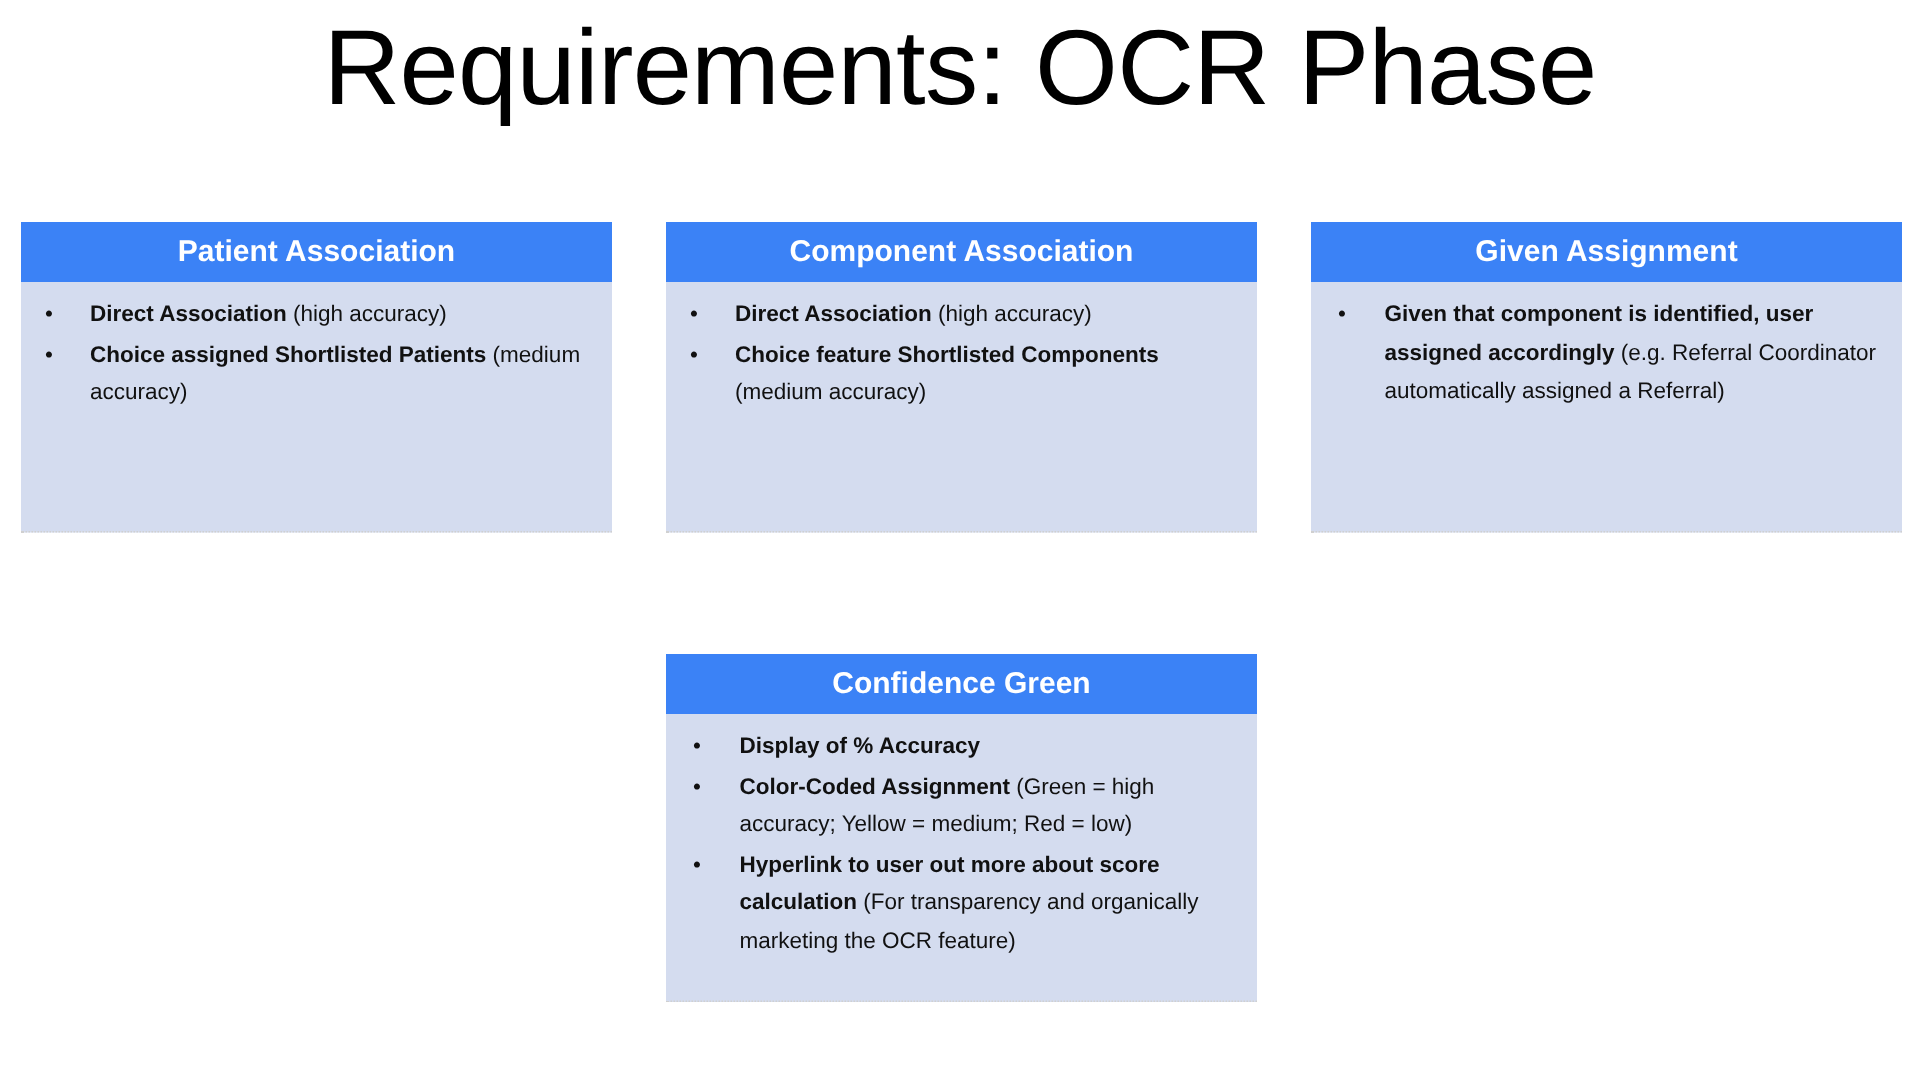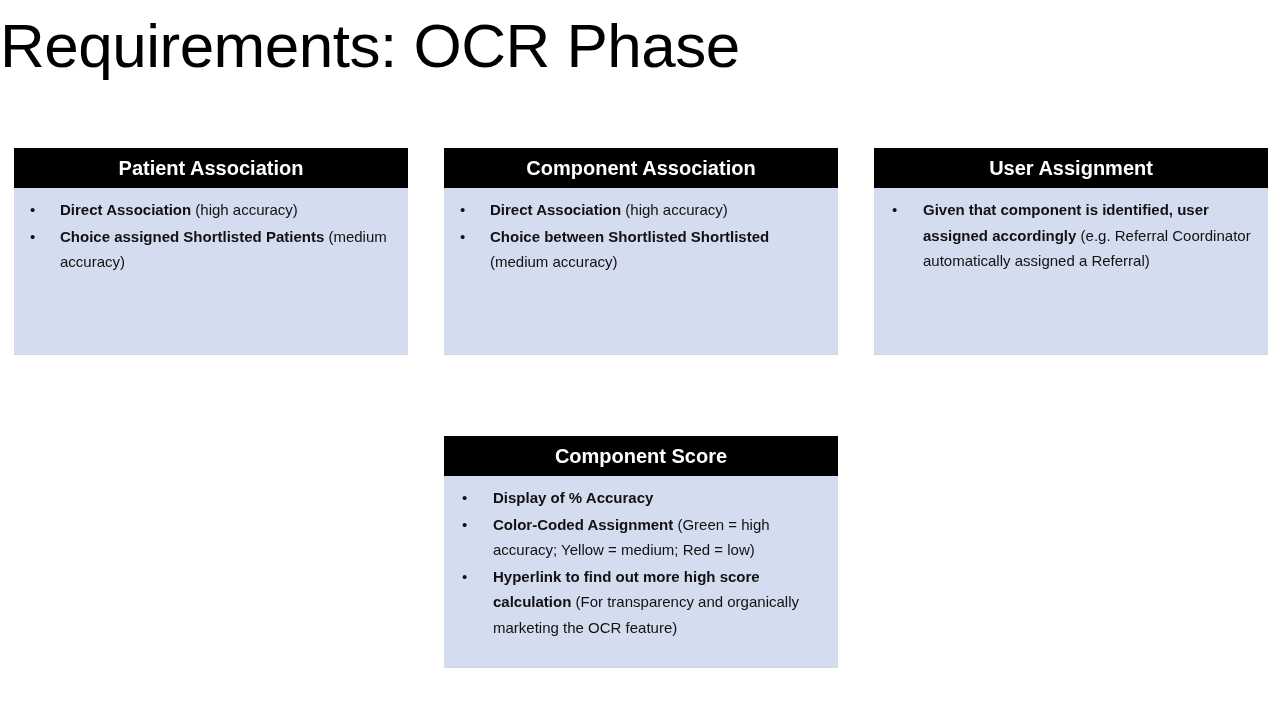--- a/index.html
+++ b/index.html
@@ -14,37 +14,37 @@
     overflow: hidden;
     position: relative;
   }
 
   
   .slide-title {
     position: absolute;
     left: 0;
     top: 12px;
     width: 1280px;
-    text-align: left;
+    text-align: center;
     font-family: "Liberation Sans", sans-serif;
     font-weight: 400;
-    font-size: 62px;
+    font-size: 71px;
     line-height: 68px;
     color: #000000;
     letter-spacing: -0.5px;
     white-space: nowrap;
   }
 
   
   .card {
     position: absolute;
     box-sizing: border-box;
   }
   .card-header {
-    background: #000000;
+    background: #3b82f6;
     color: #FFFFFF;
     font-weight: bold;
     font-size: 20px;
     line-height: 40px;
     height: 40px;
     text-align: center;
     white-space: nowrap;
     overflow: hidden;
   }
   .card-body {
@@ -127,54 +127,54 @@
   <div class="card-header">Component Association</div>
   <div class="card-body">
     <ul class="bullets">
       <li>
         <span class="bullet-dot">•</span>
         <span class="b">Direct Association</span>
         <span class="i"> (high accuracy)</span>
       </li>
       <li>
         <span class="bullet-dot">•</span>
-        <span class="b">Choice between Shortlisted Shortlisted</span>
+        <span class="b">Choice feature Shortlisted Components</span>
         <span class="i"> (medium accuracy)</span>
       </li>
     </ul>
   </div>
 </div>
 
 <div class="card" id="card-user">
-  <div class="card-header">User Assignment</div>
+  <div class="card-header">Given Assignment</div>
   <div class="card-body">
     <ul class="bullets">
       <li>
         <span class="bullet-dot">•</span>
         <span class="b">Given that component is identified, user assigned accordingly</span>
         <span class="i"> (e.g. Referral Coordinator automatically assigned a Referral)</span>
       </li>
     </ul>
   </div>
 </div>
 
 <div class="card" id="card-confidence">
-  <div class="card-header">Component Score</div>
+  <div class="card-header">Confidence Green</div>
   <div class="card-body">
     <ul class="bullets">
       <li>
         <span class="bullet-dot">•</span>
         <span class="b">Display of % Accuracy</span>
         <span class="i"></span>
       </li>
       <li>
         <span class="bullet-dot">•</span>
         <span class="b">Color-Coded Assignment</span>
         <span class="i"> (Green = high accuracy; Yellow = medium; Red = low)</span>
       </li>
       <li>
         <span class="bullet-dot">•</span>
-        <span class="b">Hyperlink to find out more high score calculation</span>
+        <span class="b">Hyperlink to user out more about score calculation</span>
         <span class="i"> (For transparency and organically marketing the OCR feature)</span>
       </li>
     </ul>
   </div>
 </div>
 
 </body></html>

